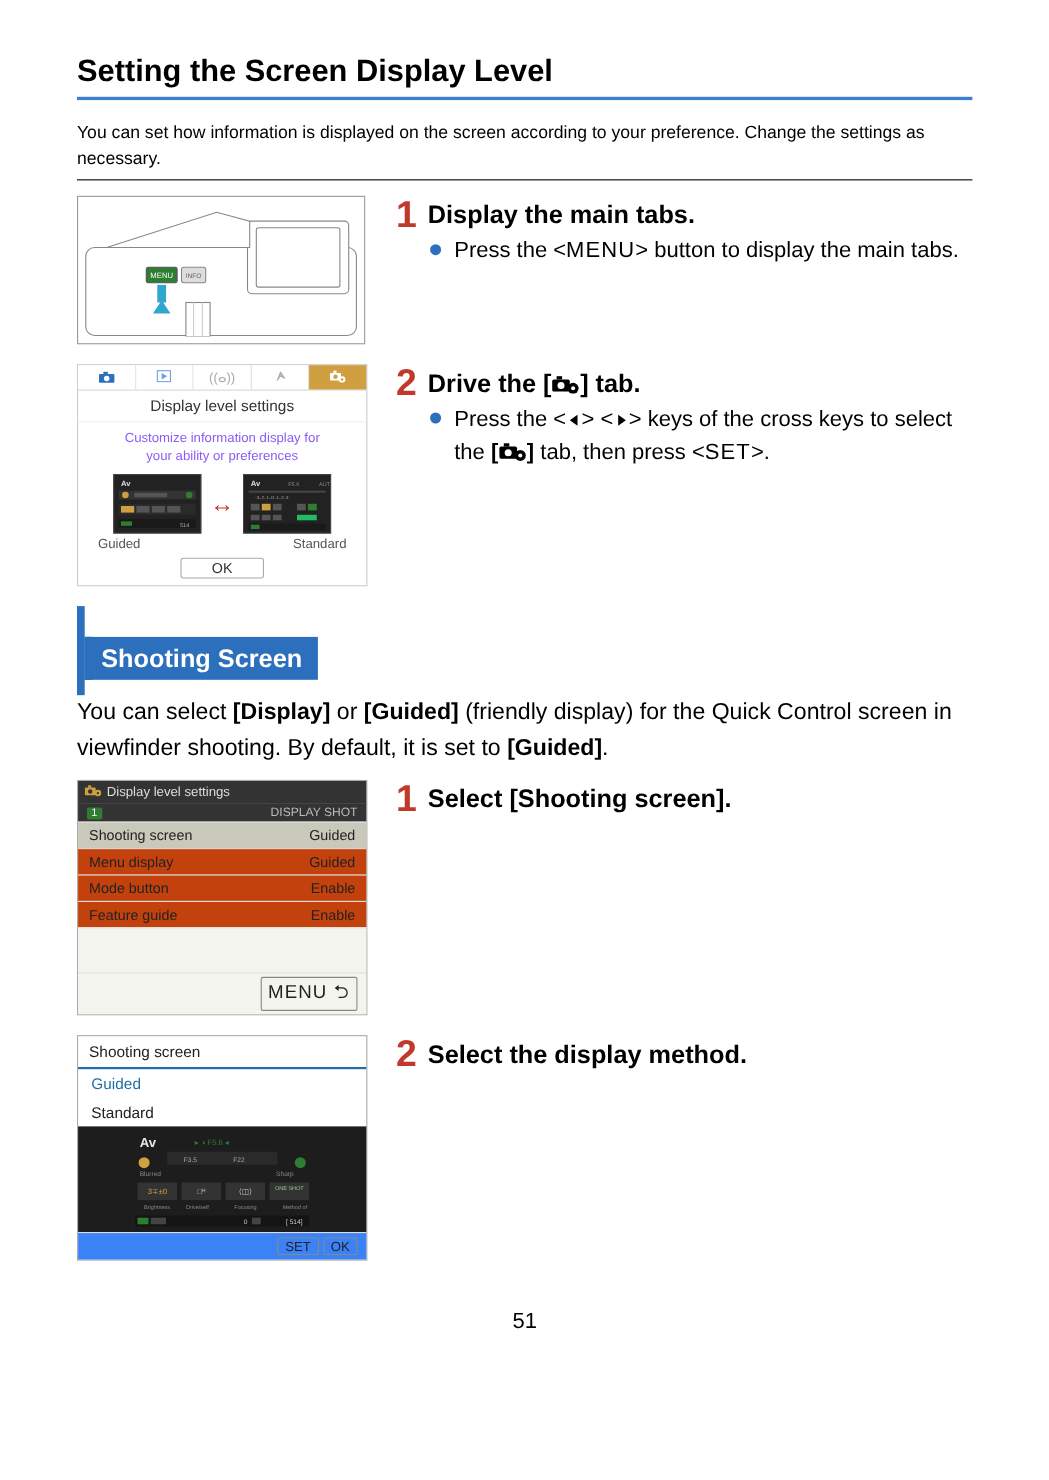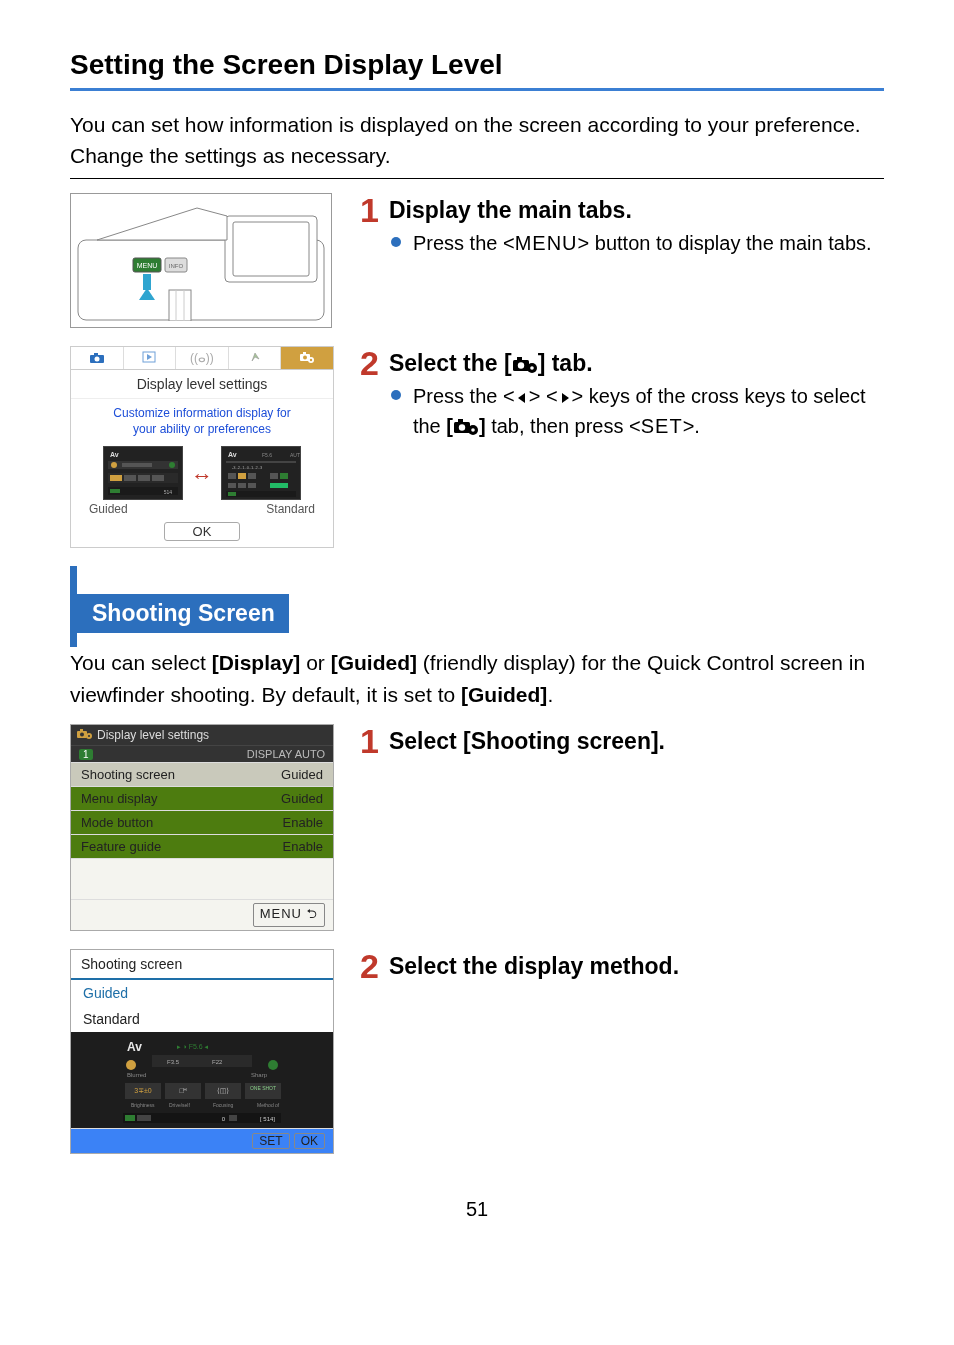--- a/index.html
+++ b/index.html
@@ -17,21 +17,21 @@
     font-weight: bold;
     margin: 0 0 6px 0;
     line-height: 1.2;
   }
   .title-underline {
     height: 3px;
     background: #3b7fd3;
     margin-bottom: 18px;
   }
   .intro {
-    font-size: 21px;
+    font-size: 16px;
     line-height: 1.5;
     color: #000;
   }
   .intro-rule {
     border: 0;
     border-top: 1px solid #000;
     margin: 6px 0 14px 0;
   }
 
   .step-row {
@@ -133,21 +133,21 @@
     text-align: center;
     padding: 6px 0;
     font-size: 14px;
     border-bottom: 1px solid #eee;
   }
   .dl-desc {
     text-align: center;
     font-size: 12px;
     line-height: 1.4;
     padding: 6px 8px 4px 8px;
-    color: #1d4ed8;
+    color: #8b5cf6;
   }
   .dl-desc div { display: block; }
   .dl-previews {
     display: flex;
     align-items: center;
     justify-content: center;
     gap: 8px;
     padding: 4px 8px 2px 8px;
   }
   .dl-preview {
@@ -240,31 +240,31 @@
     align-items: center;
     padding: 2px 8px;
     font-size: 11px;
     border-top: 1px solid #444;
   }
   .menu-sub .badge { background: #2e7d32; color: #fff; padding: 0 4px; border-radius: 2px; font-size: 10px; }
   .menu-row {
     display: flex;
     justify-content: space-between;
     padding: 4px 10px;
-    background: #4d7c0f;
+    background: #c2410c;
     border-top: 1px solid #ddd;
   }
   .menu-row.highlight { background: #c9c9bb; }
   .menu-blank { height: 40px; background: #f4f4ef; border-top: 1px solid #ddd; }
   .menu-foot {
     background: #f4f4ef;
     border-top: 1px solid #ddd;
     text-align: right;
     padding: 3px 8px;
-    font-size: 13px;
+    font-size: 17px;
   }
   .menu-foot span {
     display: inline-block;
     border: 1px solid #888;
     padding: 0 6px;
     border-radius: 2px;
     letter-spacing: 1px;
   }
 
   
@@ -444,21 +444,21 @@
           <span>Guided</span>
           <span>Standard</span>
         </div>
         <div class="dl-ok"><span>OK</span></div>
       </div>
     </div>
     <div class="step-right">
       <div class="step-number">2</div>
       <div class="step-body">
         <div class="step-heading">
-          <span>Select the [</span><svg class="inline-icon" width="26" height="18" viewBox="0 0 26 18">
+          <span>Drive the [</span><svg class="inline-icon" width="26" height="18" viewBox="0 0 26 18">
               <rect x="1" y="5" width="16" height="11" rx="1.5" fill="#000"></rect>
               <rect x="5" y="2" width="5" height="3" fill="#000"></rect>
               <circle cx="9" cy="10.5" r="3.2" fill="#fff"></circle>
               <circle cx="20" cy="13" r="5" fill="#000"></circle>
               <circle cx="20" cy="13" r="1.8" fill="#fff"></circle>
             </svg><span>] tab.</span>
         </div>
         <ul class="step-bullets">
           <li>
             <span>Press the &lt;</span><svg class="inline-icon" width="14" height="14" viewBox="0 0 14 14">
@@ -499,21 +499,21 @@
                 <rect x="3" y="1" width="3" height="2" fill="#d0a040"></rect>
                 <circle cx="5" cy="6.5" r="2" fill="#333"></circle>
                 <circle cx="12" cy="8" r="3" fill="#d0a040"></circle>
                 <circle cx="12" cy="8" r="1.1" fill="#333"></circle>
               </svg>
           </span>
           <span>Display level settings</span>
         </div>
         <div class="menu-sub">
           <span class="badge">1</span>
-          <span>DISPLAY AUTO</span>
+          <span>DISPLAY SHOT</span>
         </div>
         <div class="menu-row highlight">
           <span>Shooting screen</span>
             <span>Guided</span>
         </div>
         <div class="menu-row">
           <span>Menu display</span>
             <span>Guided</span>
         </div>
         <div class="menu-row">

